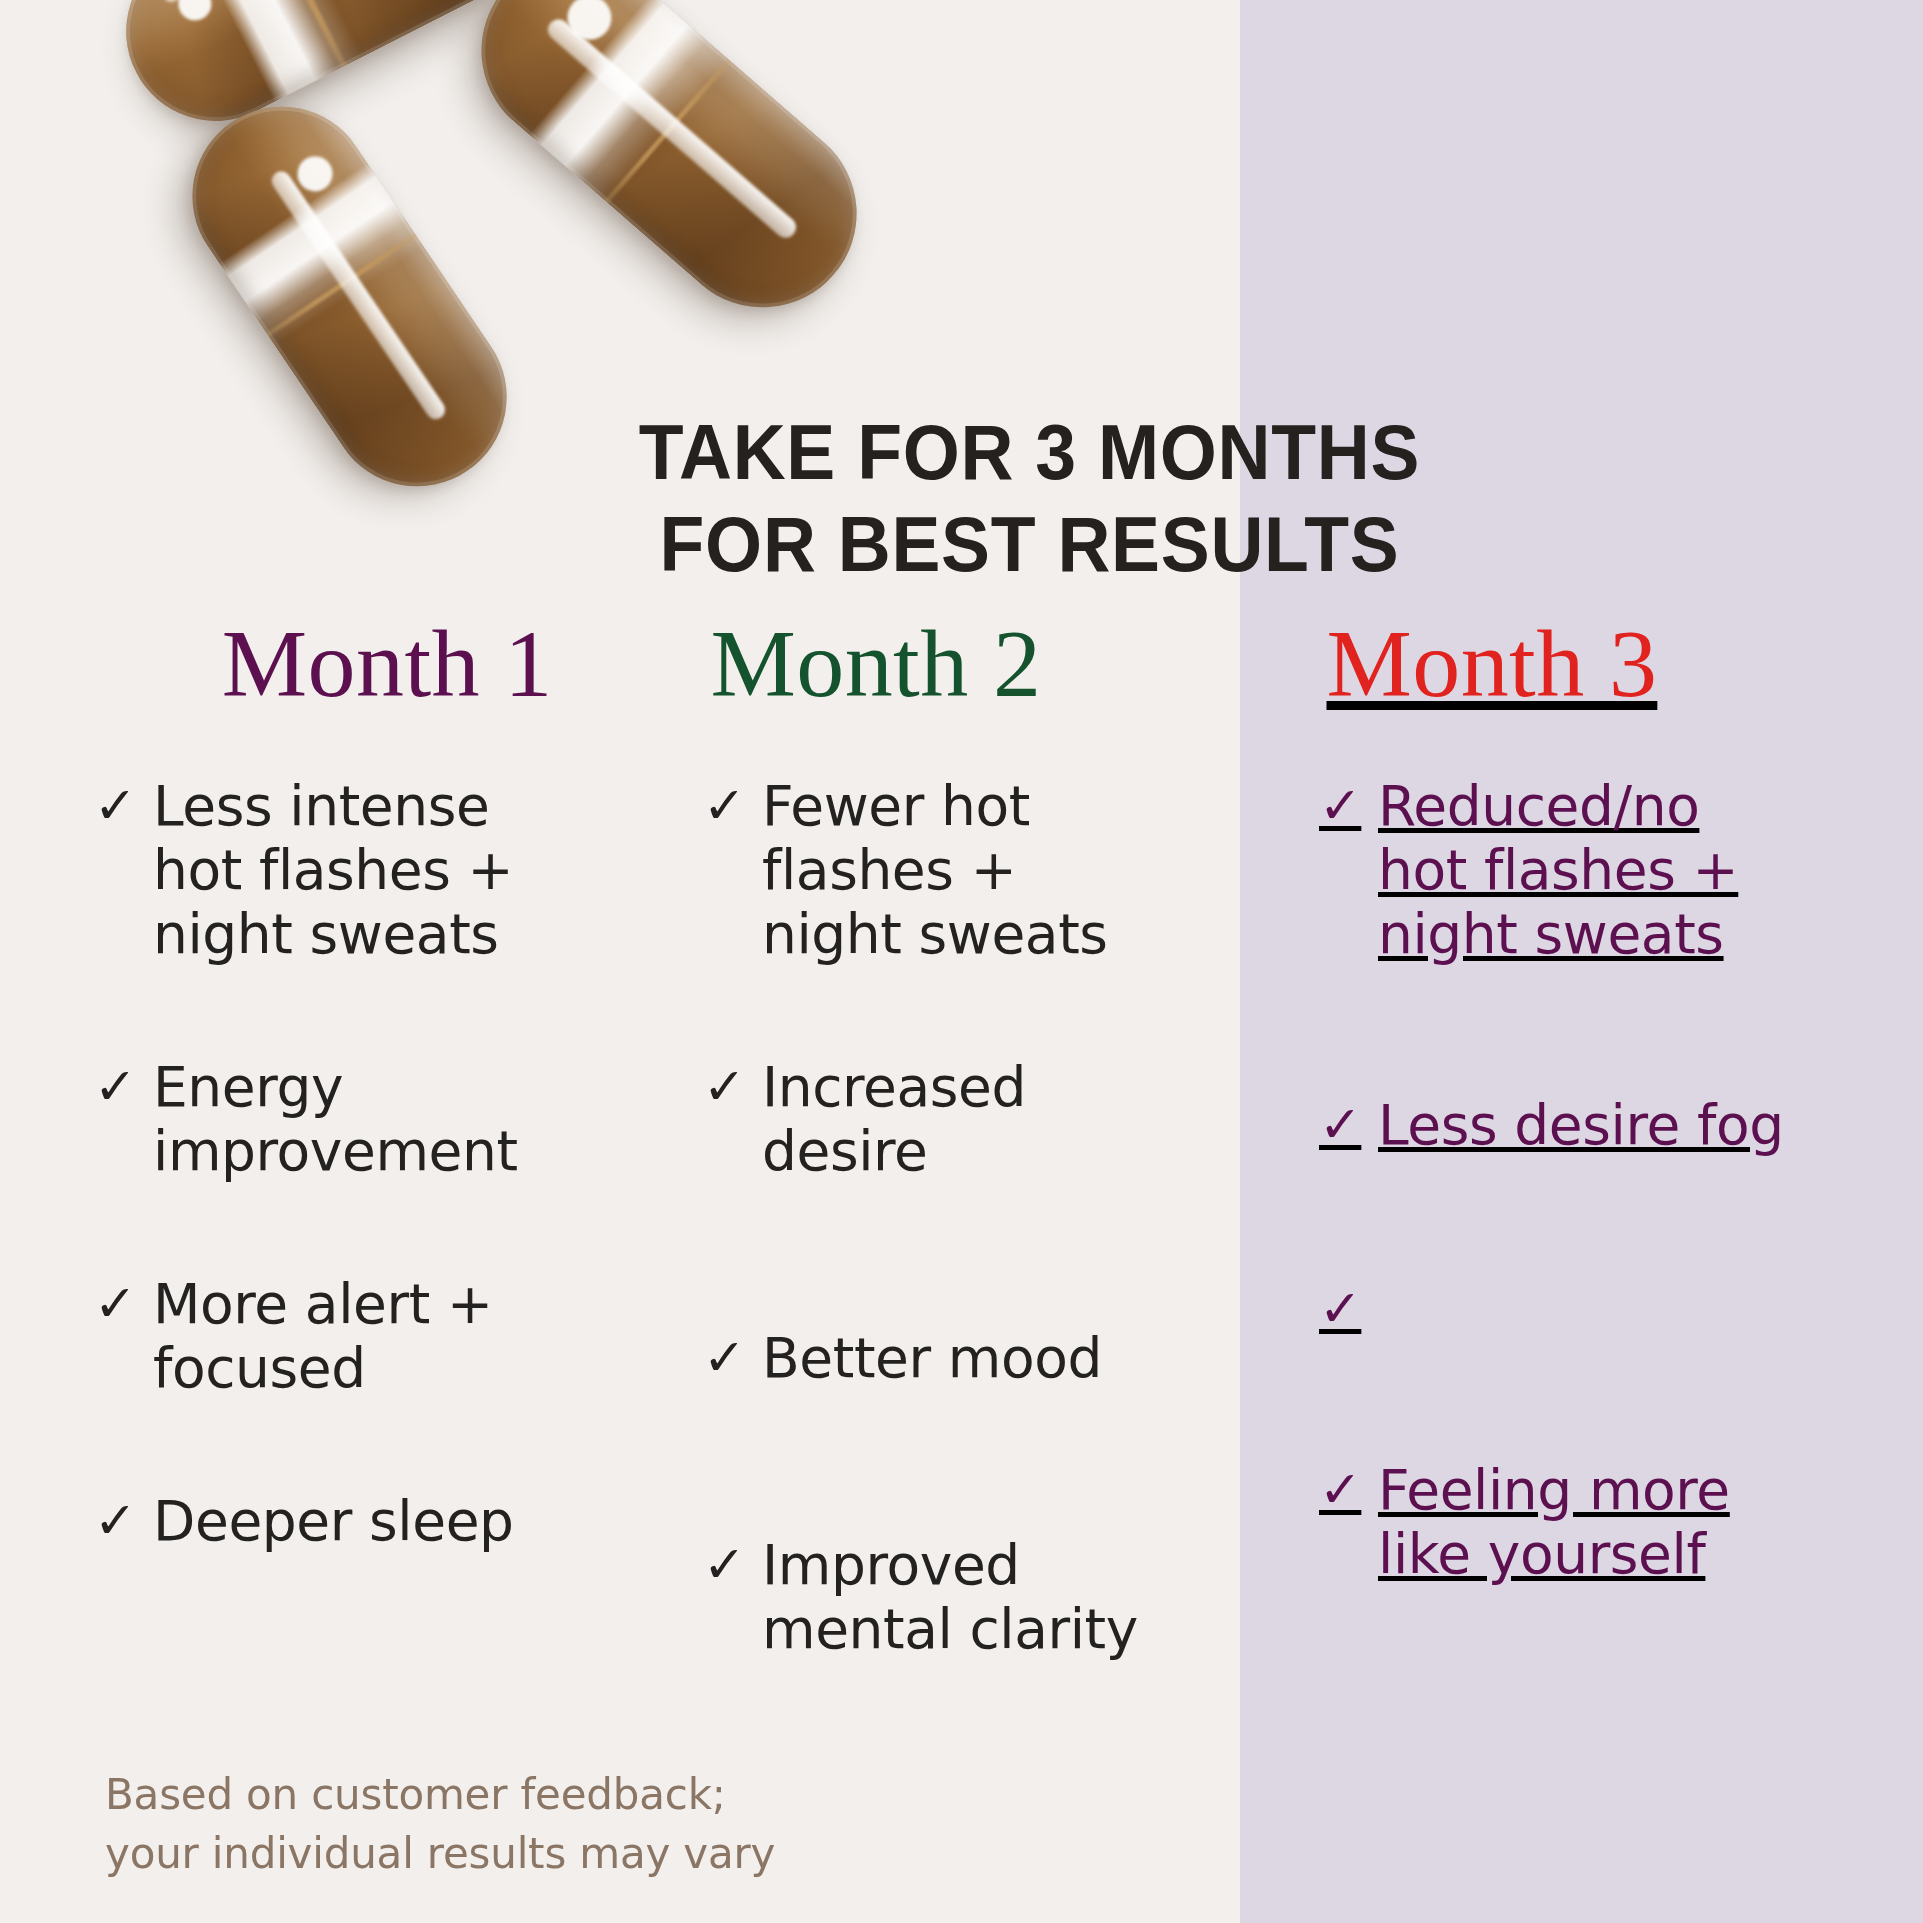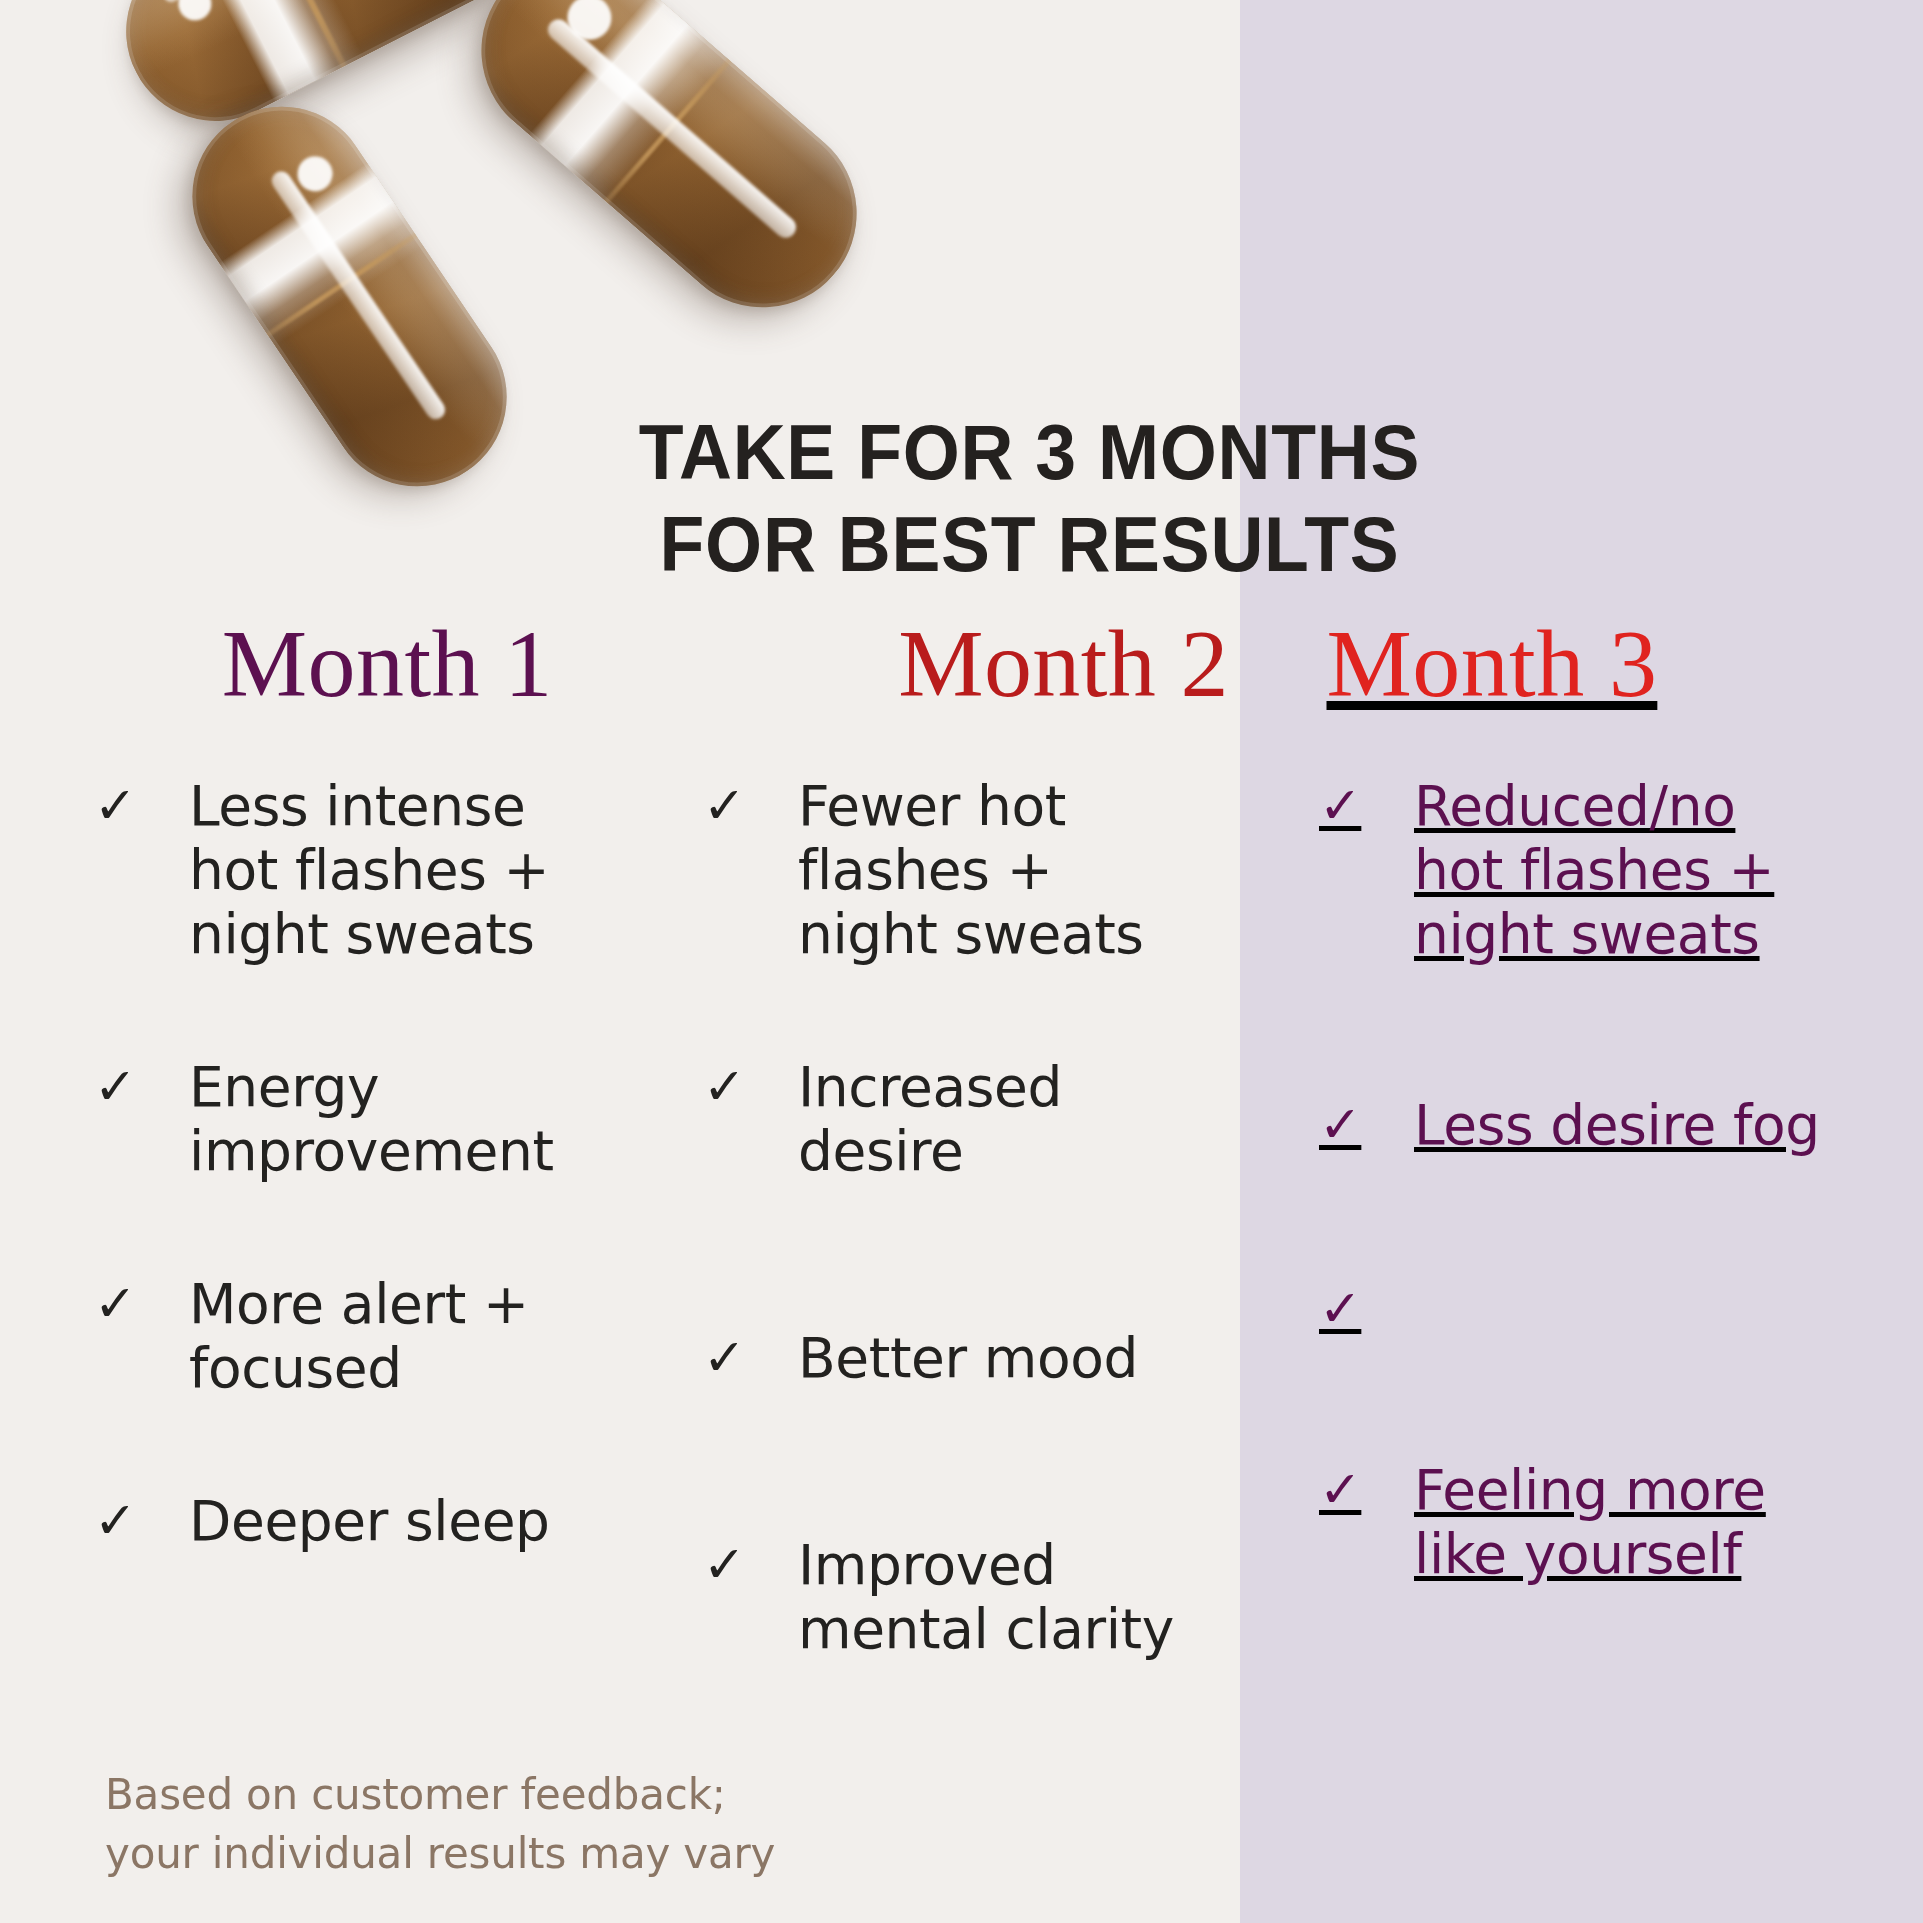--- a/index.html
+++ b/index.html
@@ -108,21 +108,21 @@
   .col-title{
     font-family:"Liberation Serif", serif;
     font-weight:400;
     font-size:96px;
     line-height:1.0;
     margin:0 0 63px 7.5px;
     letter-spacing:0.4px;
     white-space:nowrap;
   }
   #column-1 .col-title{color:#5c1050;text-align:center;}
-  #column-2 .col-title{color:#b91c1c;text-align:right;}
+  #column-2 .col-title{color:#14532d;}
   #column-3 .col-title{color:#e0231f;}
 
   .benefit-list{list-style:none;margin:0;padding:0;}
   .benefit{
     display:flex;
     align-items:flex-start;
     margin-bottom:57px;
     font-family:"DejaVu Sans", sans-serif;
     font-size:55px;
     line-height:1.16;
@@ -130,21 +130,21 @@
     font-weight:400;
   }
   .benefit .check{
     flex:0 0 auto;
     width:59px;
     font-size:51px;
     line-height:1.20;
     font-weight:400;
     font-family:"DejaVu Sans", sans-serif;
   }
-  .benefit .btext{white-space:pre-line;margin-left:36px;}
+  .benefit .btext{white-space:pre-line;}
 
   
   #column-1 .benefit, #column-2 .benefit{color:#232220;}
   #column-1 .benefit .check, #column-2 .benefit .check{color:#232220;}
   #column-3 .benefit{color:#5c1050;}
   #column-3 .benefit .check{color:#5c1050;}
 
   #column-1 .benefit:nth-child(1){margin-bottom:90px;}
   #column-1 .benefit:nth-child(2){margin-bottom:89px;}
   #column-1 .benefit:nth-child(3){margin-bottom:89px;}

